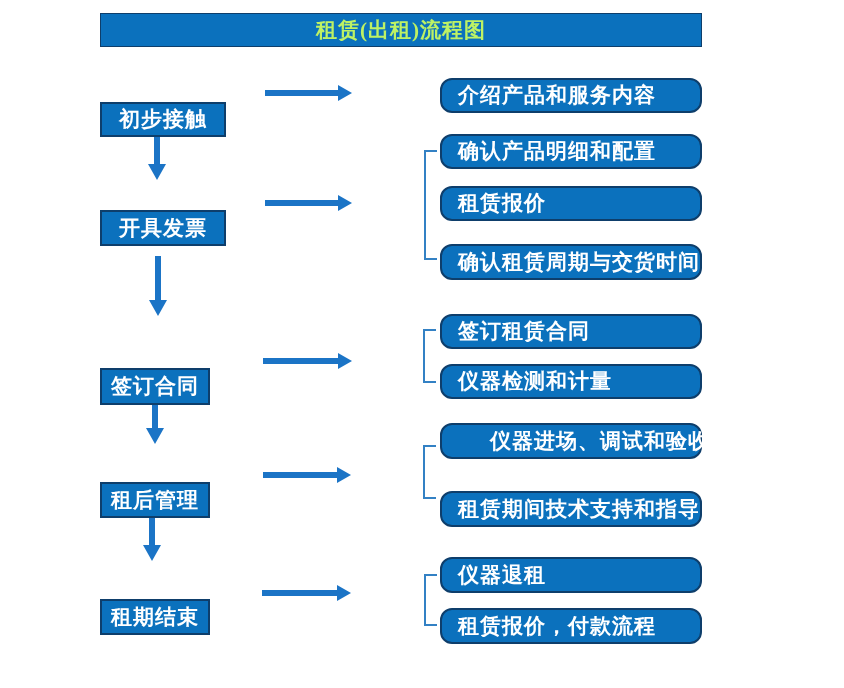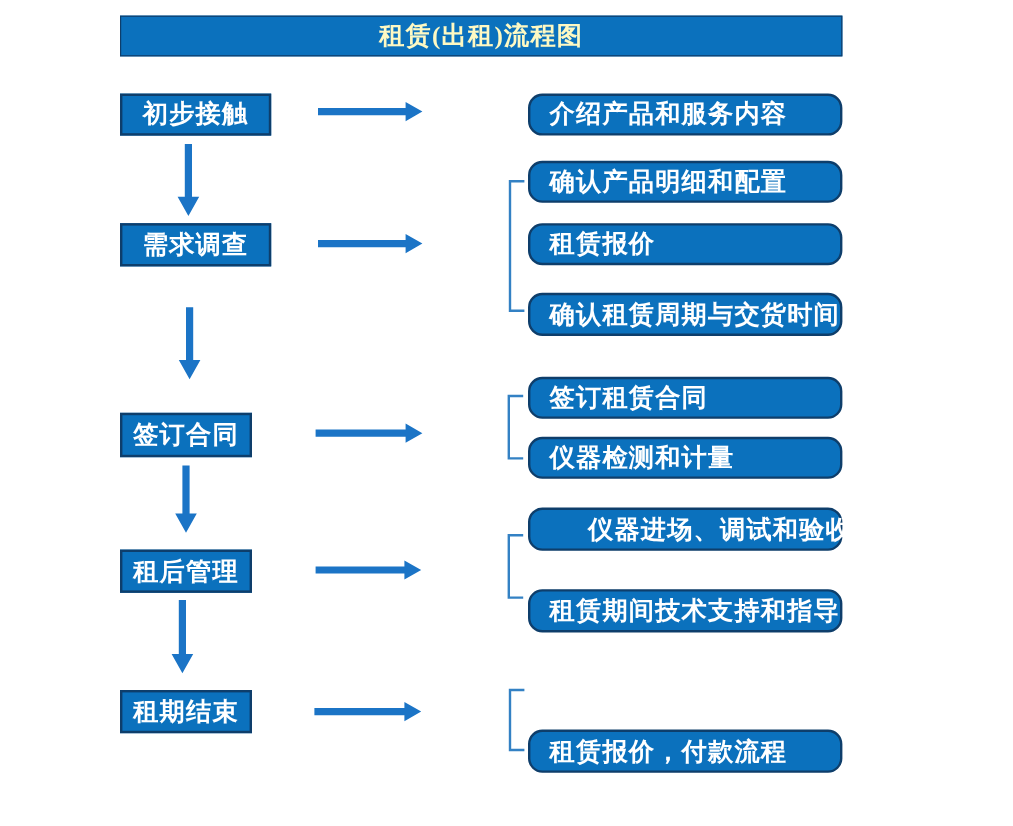--- a/index.html
+++ b/index.html
@@ -39,30 +39,31 @@
   }
   .title-bar {
     position: absolute;
     left: 100px;
     top: 13px;
     width: 602px;
     height: 34px;
     box-sizing: border-box;
     background: #0b71bd;
     border: 1px solid #0e3e6b;
-    color: #fef9c3;
+    color: #bef264;
     font-weight: bold;
     font-size: 21px;
     display: flex;
     align-items: center;
     justify-content: center;
     letter-spacing: 1px;
   }
   .stage {
     justify-content: center;
+    margin-top: 24px;
   }
   .detail {
     left: 440px;
     width: 262px;
     padding-left: 16px;
     border-radius: 12px;
   }
 </style>
 </head>
 <body>
@@ -84,28 +85,29 @@
     <polygon fill="#1b74c6" points="263,472 337,472 337,467 351,475 337,483 337,478 263,478"></polygon>
     <polygon fill="#1b74c6" points="262,590 337,590 337,585 351,593 337,601 337,596 262,596"></polygon>
 
     <path fill="none" stroke="#3381c4" stroke-width="2" d="M437,151 L425,151 L425,259 L437,259"></path>
     <path fill="none" stroke="#3381c4" stroke-width="2" d="M436,330 L424,330 L424,382 L436,382"></path>
     <path fill="none" stroke="#3381c4" stroke-width="2" d="M436,446 L424,446 L424,498 L436,498"></path>
     <path fill="none" stroke="#3381c4" stroke-width="2" d="M437,575 L425,575 L425,625 L437,625"></path>
   </svg>
 
   <div class="node stage" style="left:100px; top:78px;  width:126px; height:35px;">初步接触</div>
-  <div class="node stage" style="left:100px; top:186px; width:126px; height:36px;">需求调查</div>
+  <div class="node stage" style="left:100px; top:186px; width:126px; height:36px;">开具发票</div>
   <div class="node stage" style="left:100px; top:344px; width:110px; height:37px;">签订合同</div>
   <div class="node stage" style="left:100px; top:458px; width:110px; height:36px;">租后管理</div>
   <div class="node stage" style="left:100px; top:575px; width:110px; height:36px;">租期结束</div>
 
   <div class="node detail" style="top:78px;  height:35px;">介绍产品和服务内容</div>
   <div class="node detail" style="top:186px; height:35px;">租赁报价</div>
   <div class="node detail" style="top:134px; height:35px;">确认产品明细和配置</div>
   <div class="node detail" style="top:244px; height:36px;">确认租赁周期与交货时间</div>
   <div class="node detail" style="top:314px; height:35px;">签订租赁合同</div>
   <div class="node detail" style="top:364px; height:35px;">仪器检测和计量</div>
   <div class="node detail" style="top:423px; height:36px;padding-left:48px;">仪器进场、调试和验收</div>
   <div class="node detail" style="top:491px; height:36px;">租赁期间技术支持和指导</div>
+  <div class="node detail" style="top:557px; height:36px;">仪器退租</div>
   <div class="node detail" style="top:608px; height:36px;">租赁报价，付款流程</div>
 
 </div>
 
 </body></html>

